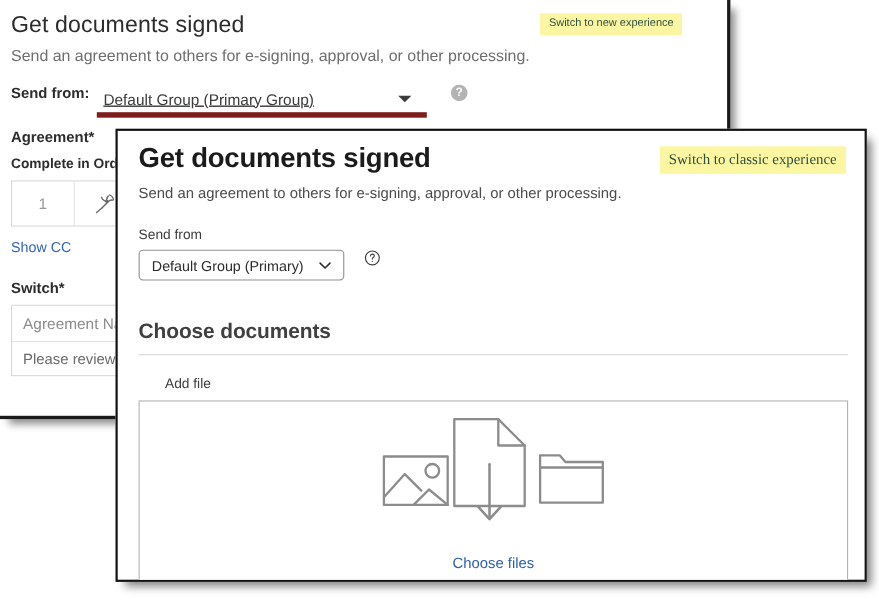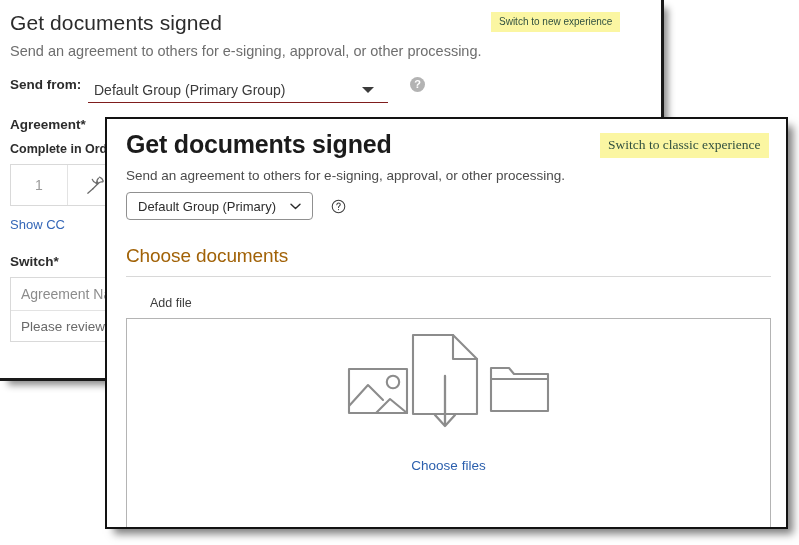--- a/index.html
+++ b/index.html
@@ -64,24 +64,25 @@
     font-size: 13.5px;
     font-weight: bold;
     color: #2c2c2c;
     width: 78px;
     flex: none;
   }
   .classic-select {
     position: relative;
     width: 300px;
     height: 25px;
-    border-bottom: 1px solid #7f1d1d;
+    border-bottom: 5px solid #7f1d1d;
     display: flex;
     align-items: center;
     flex: none;
+    text-decoration: underline;
   }
   .classic-select-value {
     font-size: 14px;
     color: #3b3b3b;
     padding-left: 6px;
   }
   .classic-caret {
     position: absolute;
     right: 14px;
     top: 10px;
@@ -225,21 +226,20 @@
     line-height: 19px;
     margin-top: 6px;
   }
   .new-sendfrom-label {
     font-size: 12.5px;
     color: #3d3d3d;
     margin-top: 21px;
   }
   .new-sendfrom-row {
     display: flex;
-    align-items: center;
     margin-top: 7px;
   }
   .new-select {
     position: relative;
     width: 187px;
     height: 28px;
     border: 1px solid #909090;
     border-radius: 4px;
     display: flex;
     align-items: center;
@@ -262,23 +262,23 @@
   .new-help {
     margin-left: 18px;
     width: 15px;
     height: 15px;
     flex: none;
   }
   .new-help svg { display: block; }
 
   .choose-docs-h {
     font-size: 19px;
-    font-weight: normal;
-    color: #a16207;
-    margin-top: 25px;
+    font-weight: bold;
+    color: #404040;
+    margin-top: 36px;
     letter-spacing: -0.1px;
   }
   .hrule {
     margin-top: 9px;
     height: 1px;
     background: #d8d8d8;
     width: 645px;
   }
   .addfile-label {
     font-size: 12.5px;
@@ -374,20 +374,21 @@
   <div class="hl-classic">Switch to new experience</div>
 </div>
 
 <div class="new-panel">
 
   <div class="new-inner">
 
     <h1 class="new-title">Get documents signed</h1>
     <div class="new-sub">Send an agreement to others for e-signing, approval, or other processing.</div>
 
+    <div class="new-sendfrom-label">Send from</div>
 
     <div class="new-sendfrom-row">
       <div class="new-select">
         <span class="new-select-value">Default Group (Primary)</span>
         <span class="new-chev">
           <svg width="11" height="9" viewBox="0 0 11 9" fill="none" stroke="#2c2c2c" stroke-width="1.4" stroke-linecap="round" stroke-linejoin="round">
             <path d="M1 2.2 5.5 6.6 10 2.2"></path>
           </svg>
         </span>
       </div>

